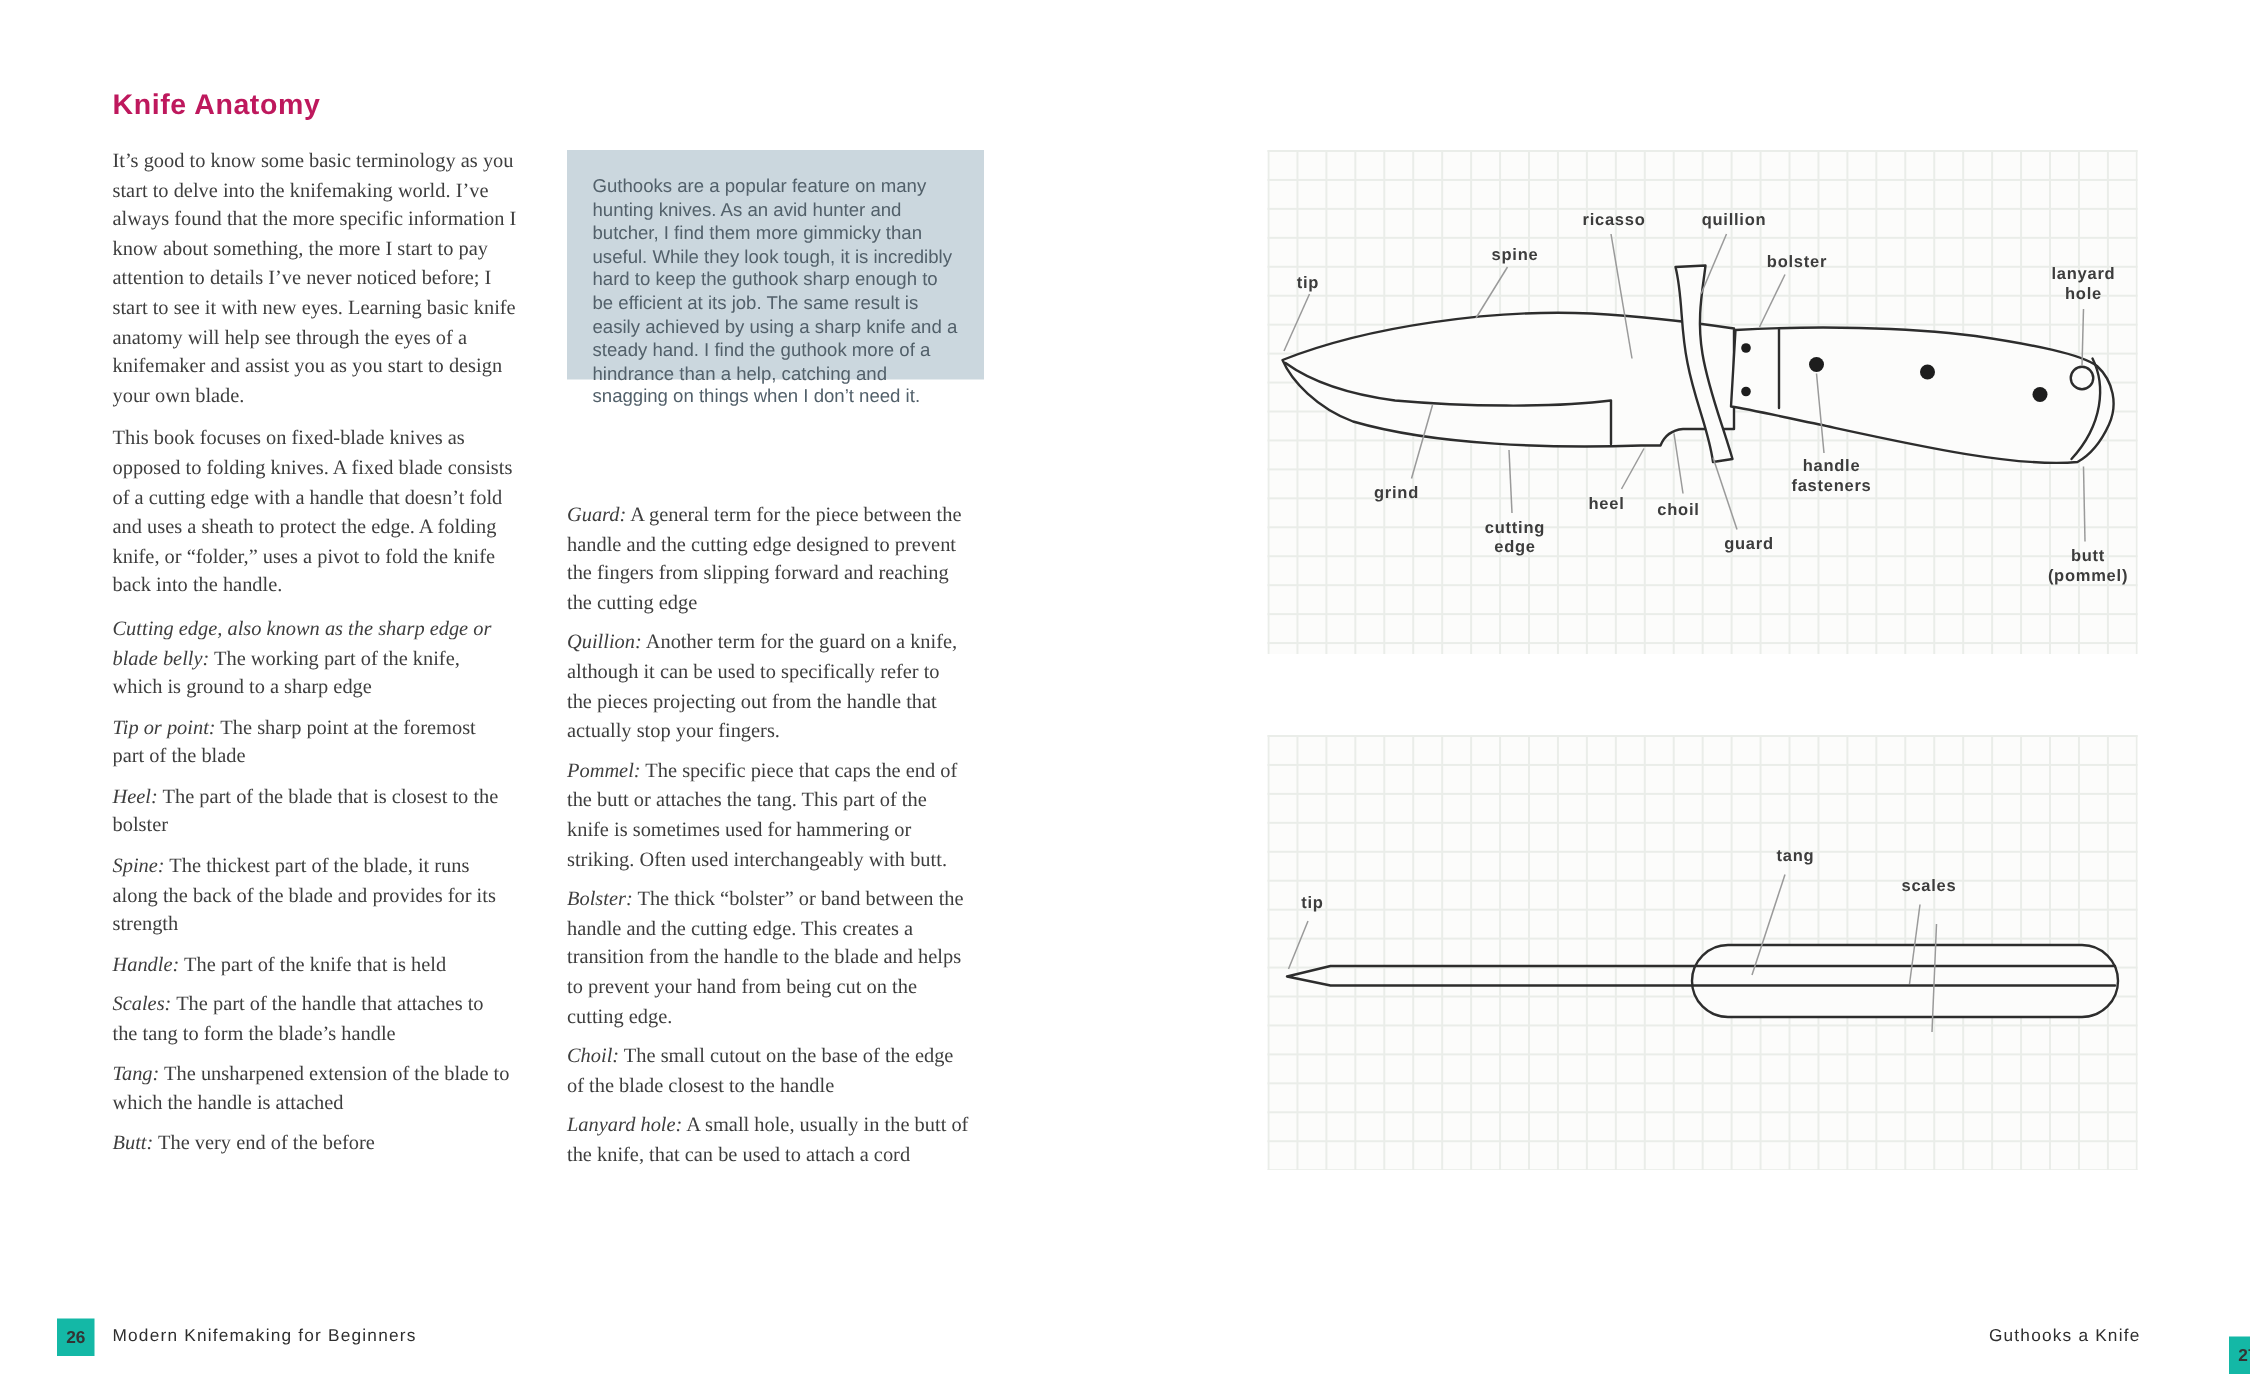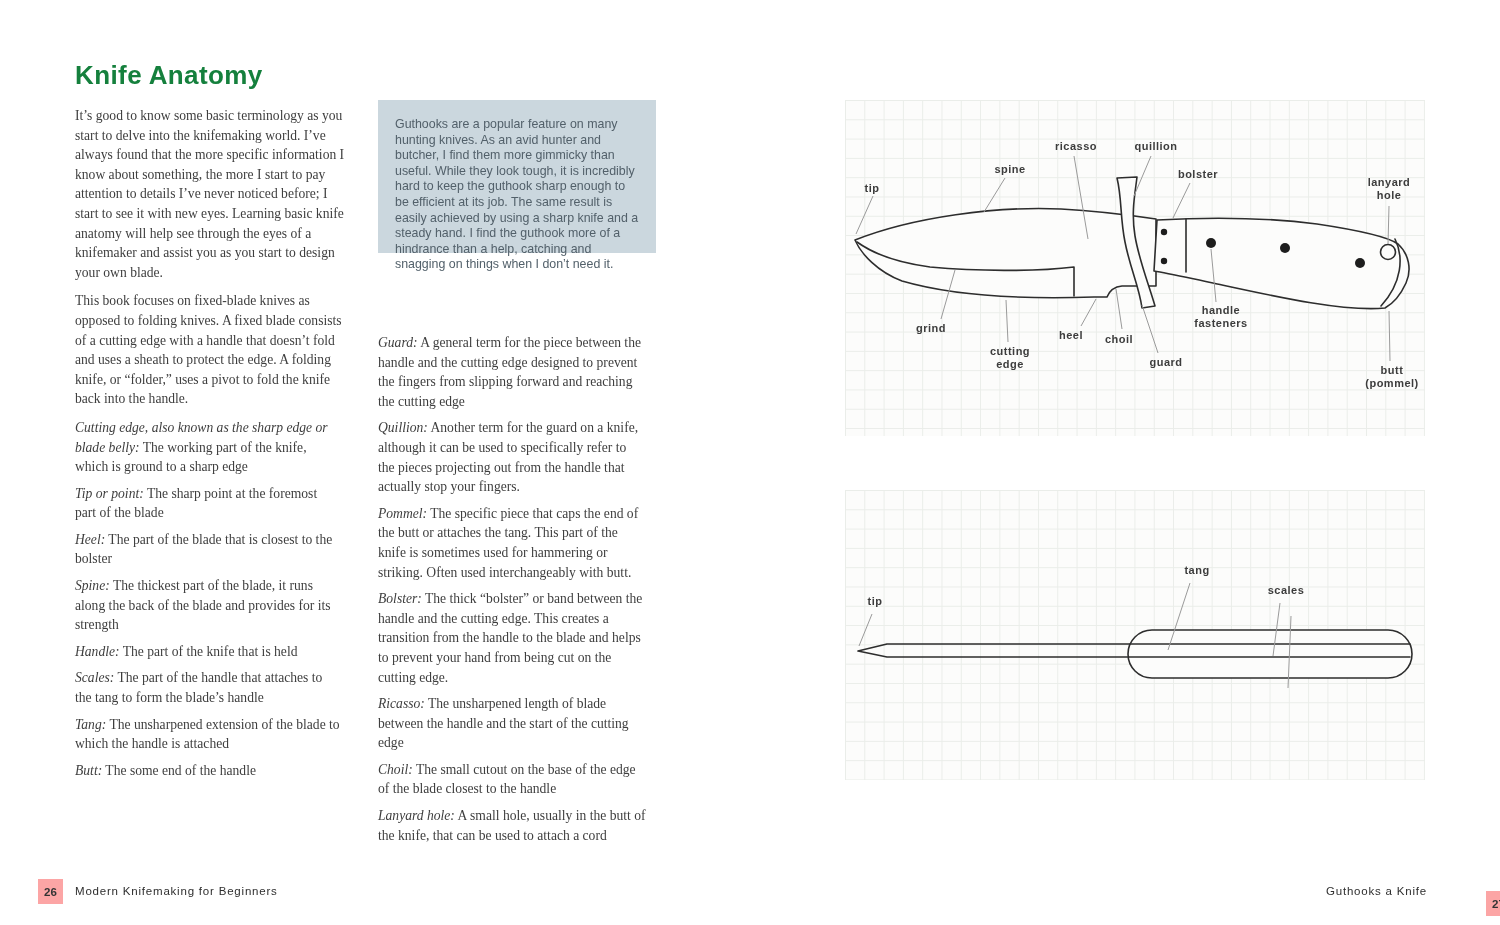--- a/index.html
+++ b/index.html
@@ -1,22 +1,22 @@
 <!DOCTYPE html>
 <html><head>
 <meta charset="utf-8">
 <style>
   html,body{margin:0;padding:0;background:#ffffff;}
   .spread{position:relative;width:1500px;height:925px;background:#ffffff;overflow:hidden;
           font-family:"Liberation Serif",serif;color:#3e3e3e;}
 
   
   .col-left{position:absolute;left:75px;top:60px;width:278px;}
-  .page-title{font-family:"Liberation Sans",sans-serif;font-size:26px;font-weight:700;
-              letter-spacing:.4px;color:#15803d;margin:0 0 15px 0;}
+  .page-title{font-family:"Liberation Sans",sans-serif;font-size:19px;font-weight:700;
+              letter-spacing:.4px;color:#be185d;margin:0 0 15px 0;}
   p.body{font-size:13.6px;line-height:19.6px;margin:0 0 9px 0;}
   p.def{font-size:13.6px;line-height:19.6px;margin:0 12px 7px 0;}
   p.def em{font-style:italic;}
 
   
   .callout{position:absolute;left:378px;top:100px;width:278px;height:153px;box-sizing:border-box;
            padding:17px 17px;background:#cbd7de;color:#52606a;
            font-family:"Liberation Sans",sans-serif;font-size:12.4px;line-height:15.6px;}
   .col-mid{position:absolute;left:378px;top:333px;width:280px;}
 
@@ -30,21 +30,21 @@
   .panel svg{display:block;width:100%;height:100%;}
 
   .lbl{font-family:"Liberation Sans",sans-serif;font-size:11px;font-weight:700;
        letter-spacing:.5px;fill:#3c3c3c;}
   .leader{stroke:#9a9a9a;stroke-width:1;fill:none;}
   .kline{stroke:#2d2d2d;stroke-width:1.6;fill:none;stroke-linejoin:round;stroke-linecap:round;}
   .kfill{stroke:#2d2d2d;stroke-width:1.6;fill:#fcfcfb;stroke-linejoin:round;}
   .dot{fill:#1d1d1d;}
 
   
-  .pagebox{position:absolute;top:879px;width:25px;height:25px;background:#fca5a5;color:#333333;
+  .pagebox{position:absolute;top:879px;width:25px;height:25px;background:#14b8a6;color:#333333;
            font-family:"Liberation Sans",sans-serif;font-size:11.5px;font-weight:700;
            display:flex;align-items:center;justify-content:center;}
   .runfoot{position:absolute;top:879px;height:25px;line-height:25px;
            font-family:"Liberation Sans",sans-serif;font-size:11.5px;font-weight:400;
            letter-spacing:.8px;color:#2e2e2e;}
   #foot-left-box{left:38px;}
   #foot-left-title{left:75px;}
   #foot-right-box{left:1486px;margin-top:12px;}
   #foot-right-title{right:73px;}
 </style>
@@ -58,33 +58,32 @@
     <p class="body">It’s good to know some basic terminology as you start to delve into the knifemaking world. I’ve always found that the more specific information I know about something, the more I start to pay attention to details I’ve never noticed before; I start to see it with new eyes. Learning basic knife anatomy will help see through the eyes of a knifemaker and assist you as you start to design your own blade.</p>
     <p class="body">This book focuses on fixed-blade knives as opposed to folding knives. A fixed blade consists of a cutting edge with a handle that doesn’t fold and uses a sheath to protect the edge. A folding knife, or “folder,” uses a pivot to fold the knife back into the handle.</p>
 
     <p class="def"><em>Cutting edge, also known as the sharp edge or blade belly:</em> <span>The working part of the knife, which is ground to a sharp edge</span></p>
     <p class="def"><em>Tip or point:</em> <span>The sharp point at the foremost part of the blade</span></p>
     <p class="def"><em>Heel:</em> <span>The part of the blade that is closest to the bolster</span></p>
     <p class="def"><em>Spine:</em> <span>The thickest part of the blade, it runs along the back of the blade and provides for its strength</span></p>
     <p class="def"><em>Handle:</em> <span>The part of the knife that is held</span></p>
     <p class="def"><em>Scales:</em> <span>The part of the handle that attaches to the tang to form the blade’s handle</span></p>
     <p class="def"><em>Tang:</em> <span>The unsharpened extension of the blade to which the handle is attached</span></p>
-    <p class="def"><em>Butt:</em> <span>The some end of the handle</span></p>
+    <p class="def"><em>Butt:</em> <span>The very end of the before</span></p>
   </div>
 
   <div class="callout">
     <span>Guthooks are a popular feature on many hunting knives. As an avid hunter and butcher, I find them more gimmicky than useful. While they look tough, it is incredibly hard to keep the guthook sharp enough to be efficient at its job. The same result is easily achieved by using a sharp knife and a steady hand. I find the guthook more of a hindrance than a help, catching and snagging on things when I don’t need it.</span>
   </div>
 
   <div class="col-mid">
     <p class="def"><em>Guard:</em> <span>A general term for the piece between the handle and the cutting edge designed to prevent the fingers from slipping forward and reaching the cutting edge</span></p>
     <p class="def"><em>Quillion:</em> <span>Another term for the guard on a knife, although it can be used to specifically refer to the pieces projecting out from the handle that actually stop your fingers.</span></p>
     <p class="def"><em>Pommel:</em> <span>The specific piece that caps the end of the butt or attaches the tang. This part of the knife is sometimes used for hammering or striking. Often used interchangeably with butt.</span></p>
     <p class="def"><em>Bolster:</em> <span>The thick “bolster” or band between the handle and the cutting edge. This creates a transition from the handle to the blade and helps to prevent your hand from being cut on the cutting edge.</span></p>
-    <p class="def"><em>Ricasso:</em> <span>The unsharpened length of blade between the handle and the start of the cutting edge</span></p>
     <p class="def"><em>Choil:</em> <span>The small cutout on the base of the edge of the blade closest to the handle</span></p>
     <p class="def"><em>Lanyard hole:</em> <span>A small hole, usually in the butt of the knife, that can be used to attach a cord</span></p>
   </div>
 
   <div class="panel" id="panel-top">
     <svg viewBox="0 0 580 336">
       <g>
         <path class="kfill" d="M 10 140 C 68 117 152 106 216 109 C 254 111 284 115 311 119 L 311 186 L 277 186 Q 266 187 262 197 L 249 197 C 190 199 112 197 57 181 C 33 172 16 154 10 140 Z"></path>
         <path class="kline" d="M 12 142 C 30 155 55 163 85 167 C 130 171 190 172 229 167 L 229 196"></path>
         <path class="kfill" d="M 312 120 C 365 117 425 118 472 124 C 512 130 542 136 553 144 C 564 154 567 170 561 183 C 556 194 549 203 540 208 C 498 212 428 196 368 183 C 344 178 322 173 309 171 Z"></path>

